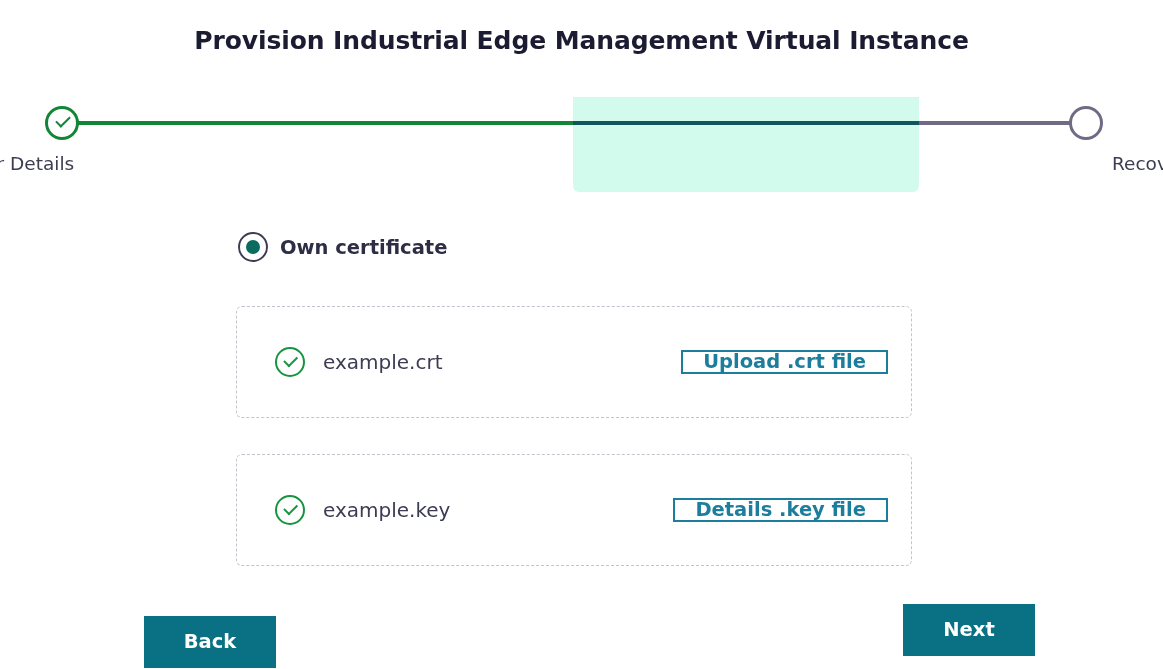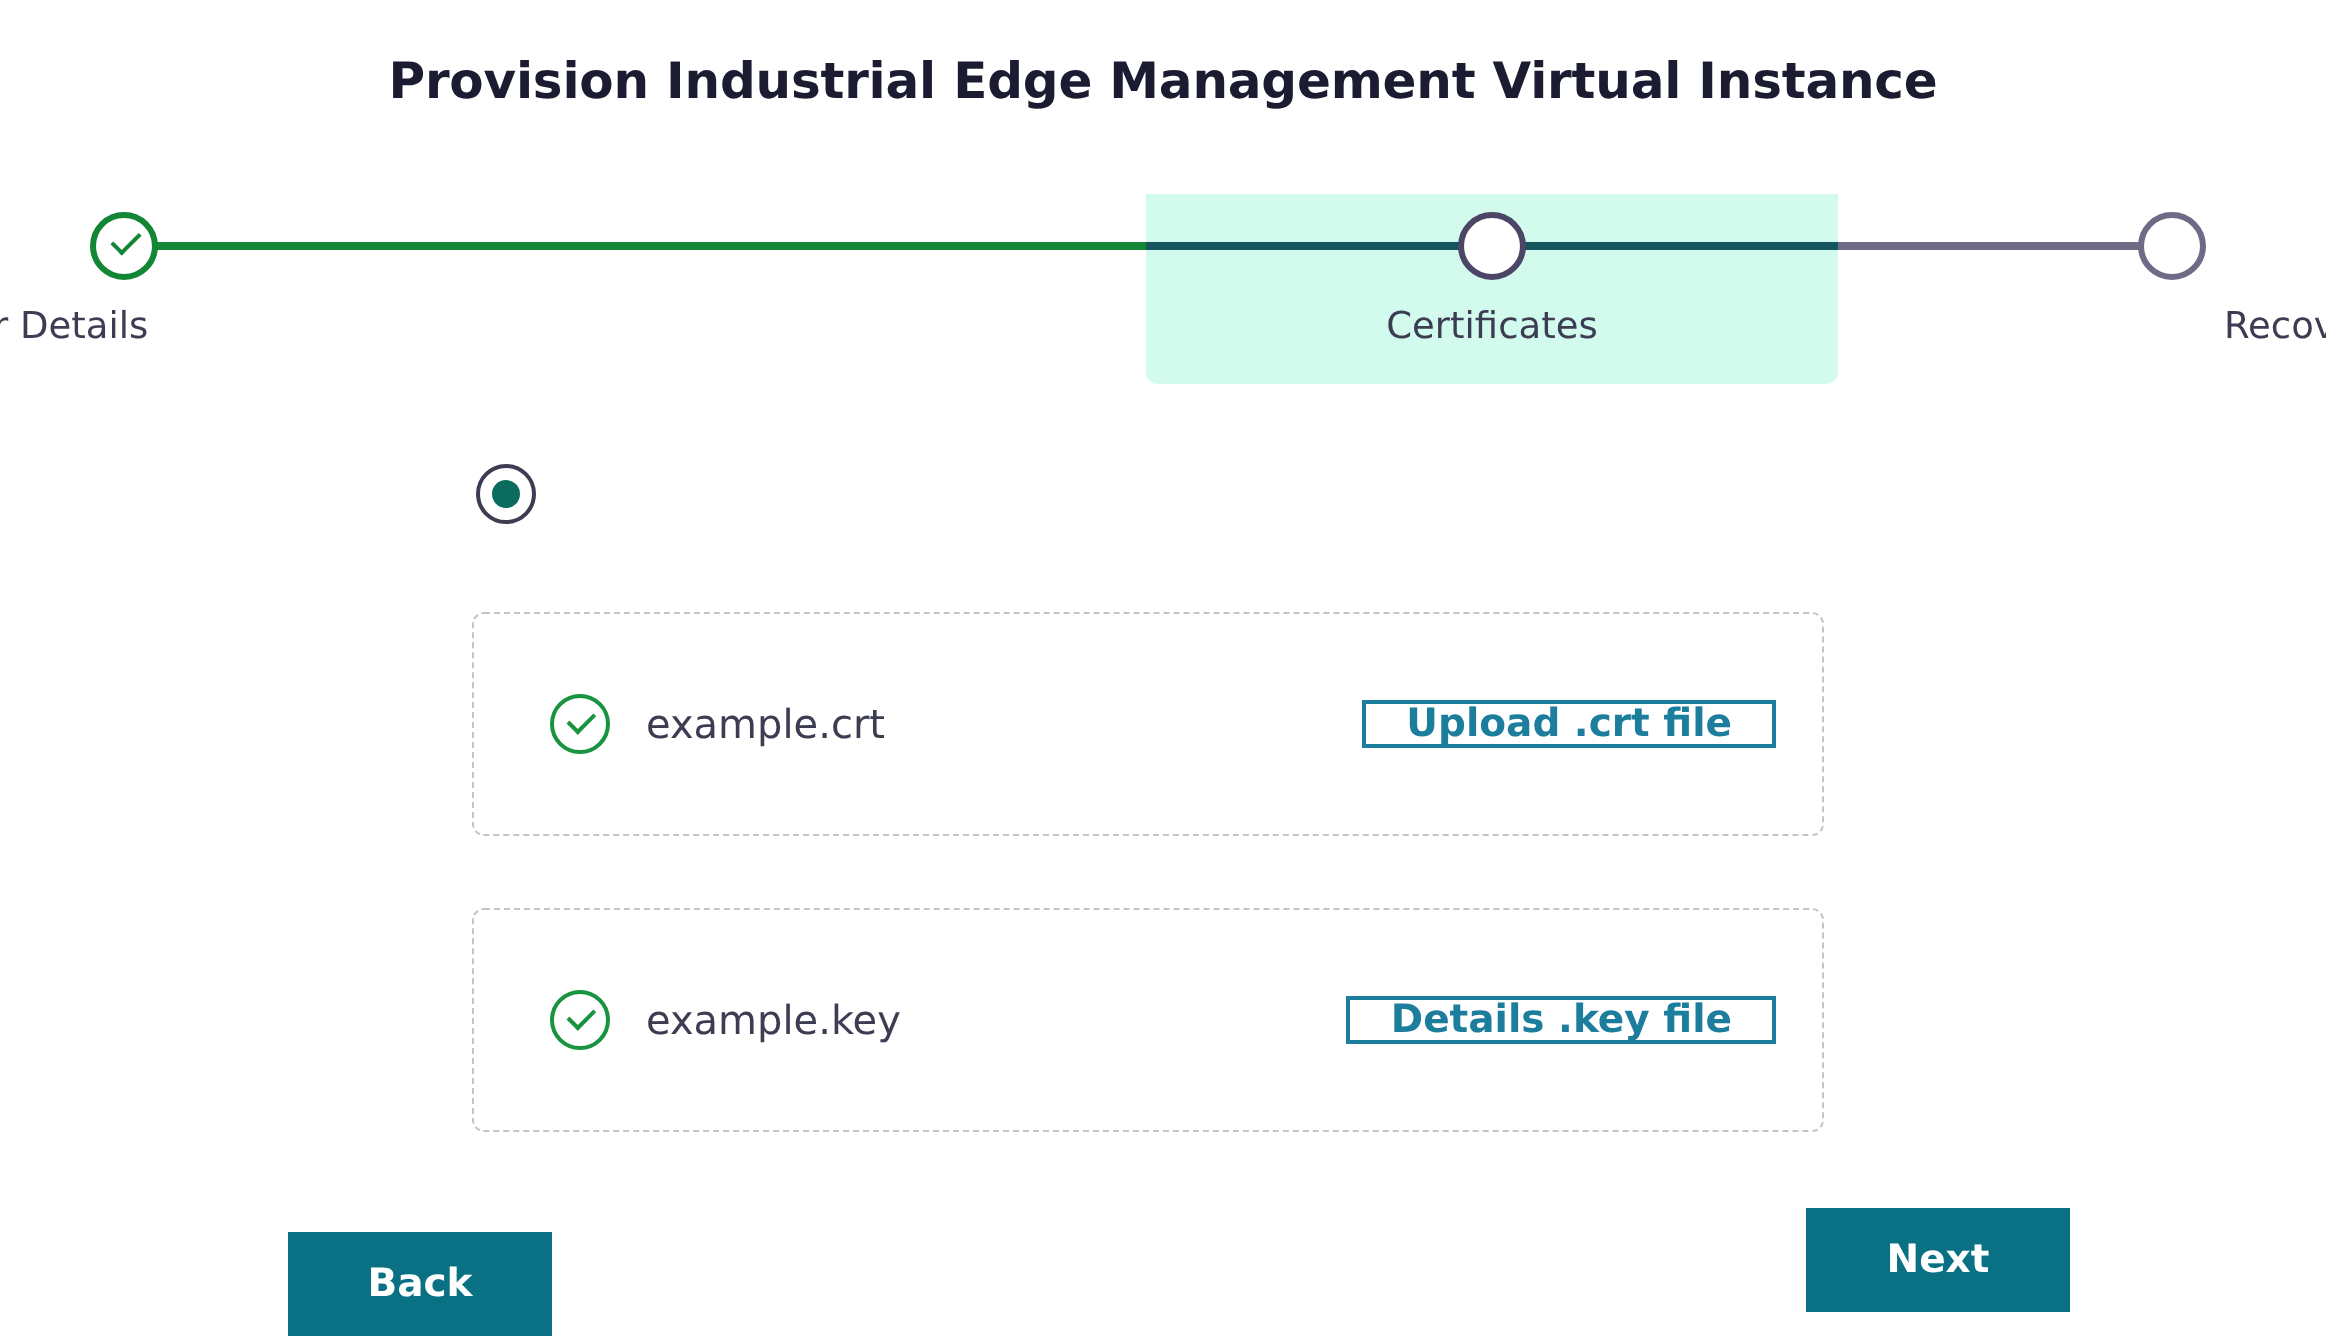--- a/index.html
+++ b/index.html
@@ -231,34 +231,31 @@
   <div class="track track-a"></div>
   <div class="track track-b"></div>
   <div class="track track-c"></div>
 
   <div class="step step-1">
     <div class="step-node node-done"></div>
     <div class="step-label">User Details</div>
   </div>
 
 
-  <div class="step step-3">
-    <div class="step-node node-current"></div>
-    <div class="step-label">Certificates</div>
-  </div>
 
   <div class="step step-4">
     <div class="step-node node-todo"></div>
     <div class="step-label">Recovery Key</div>
   </div>
 </div>
 
 <div class="radio-row">
   <div class="radio-option">
     <span class="radio-mark checked"></span>
+    <span class="radio-text">Own certificate</span>
   </div>
 </div>
 
 <div class="upload-box upload-box-1">
   <span class="file-check"></span>
   <span class="file-name">example.crt</span>
   <button class="upload-btn">Upload .crt file</button>
 </div>
 
 <div class="upload-box upload-box-2">

